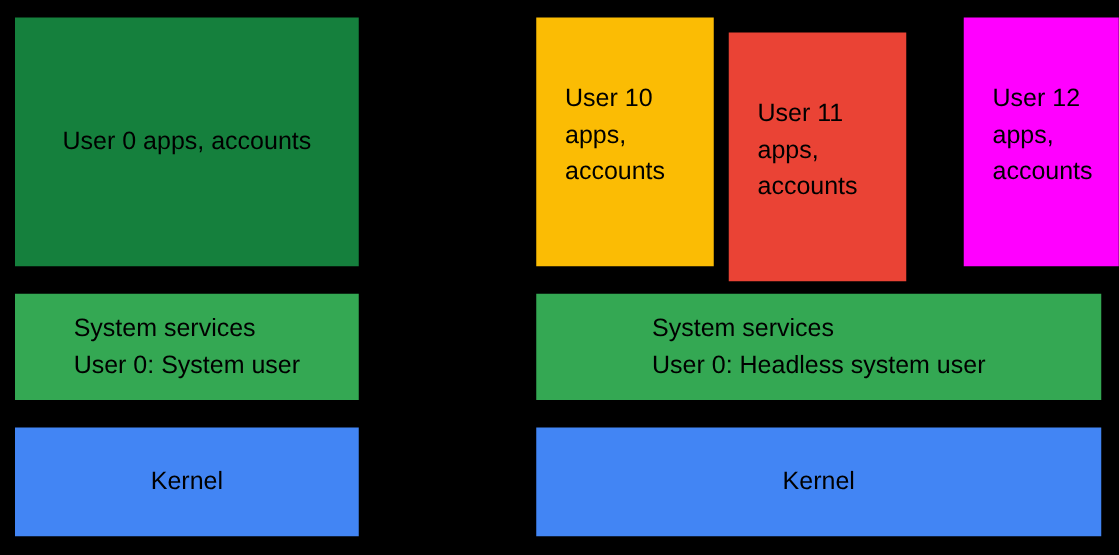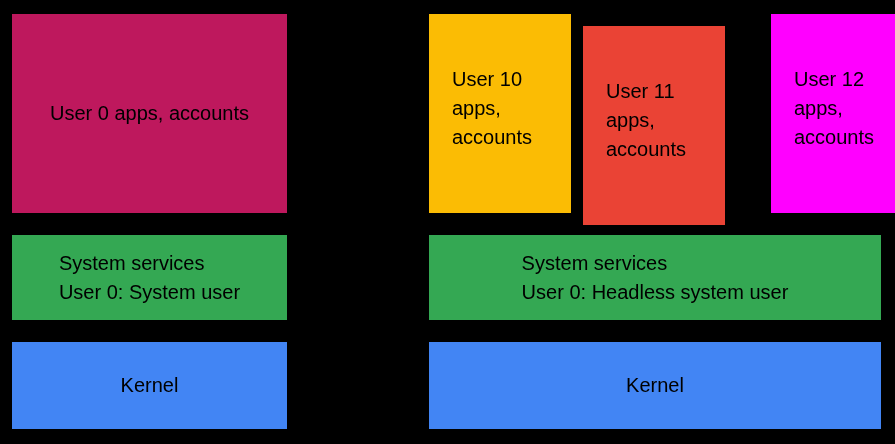--- a/index.html
+++ b/index.html
@@ -53,21 +53,21 @@
   #box-user11       { left: 583px; top: 26px;  width: 142px; height: 199px; }
   #box-user12       { left: 735px; top: 14px;  width: 134px; height: 199px; margin-left: 36px; }
   #box-sys-right    { left: 429px; top: 235px; width: 452px; height: 85px;  }
   #box-kernel-right { left: 429px; top: 342px; width: 452px; height: 87px;  }
 </style>
 </head>
 <body>
 
 <div id="diagram">
 
-  <div class="box center" id="box-user0-apps" style="background:#be185d;">
+  <div class="box center" id="box-user0-apps" style="background:#15803d;">
     <span class="label">User 0 apps, accounts</span>
   </div>
 
   <div class="box center" id="box-sys-left" style="background:#34A853;">
     <span class="label">System services
 User 0: System user</span>
   </div>
 
   <div class="box center" id="box-kernel-left" style="background:#4285F4;">
     <span class="label">Kernel</span>

